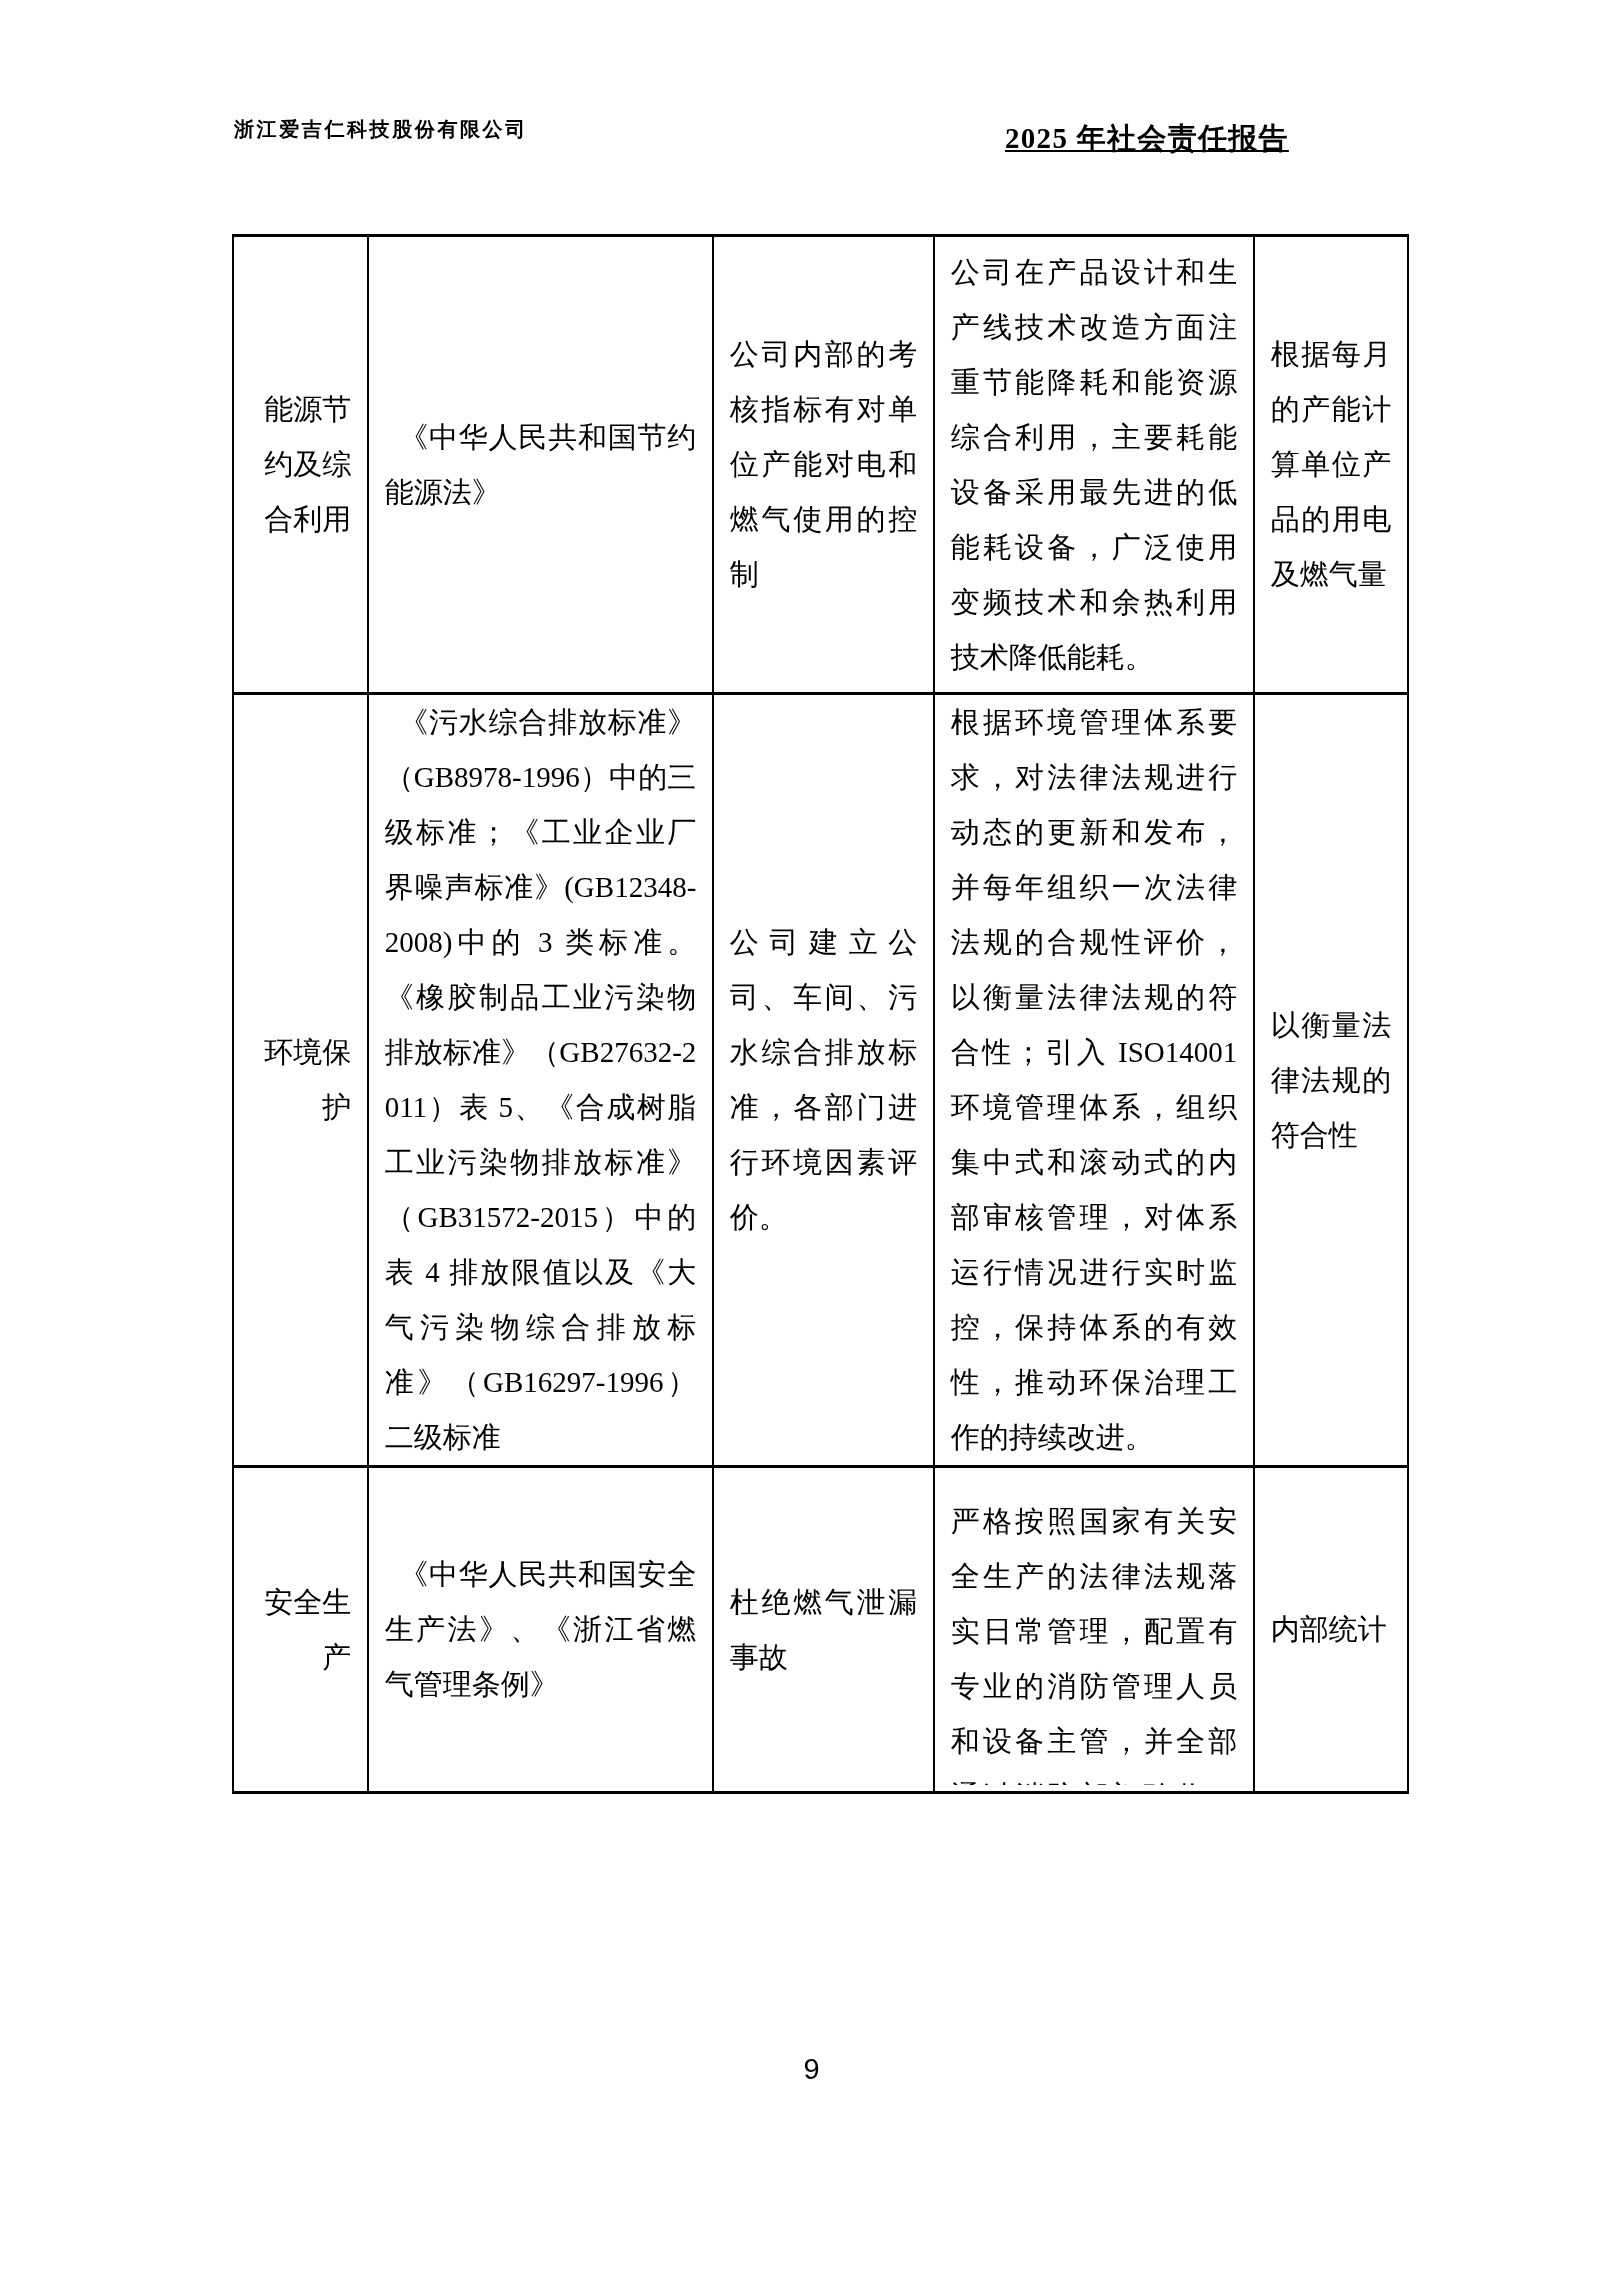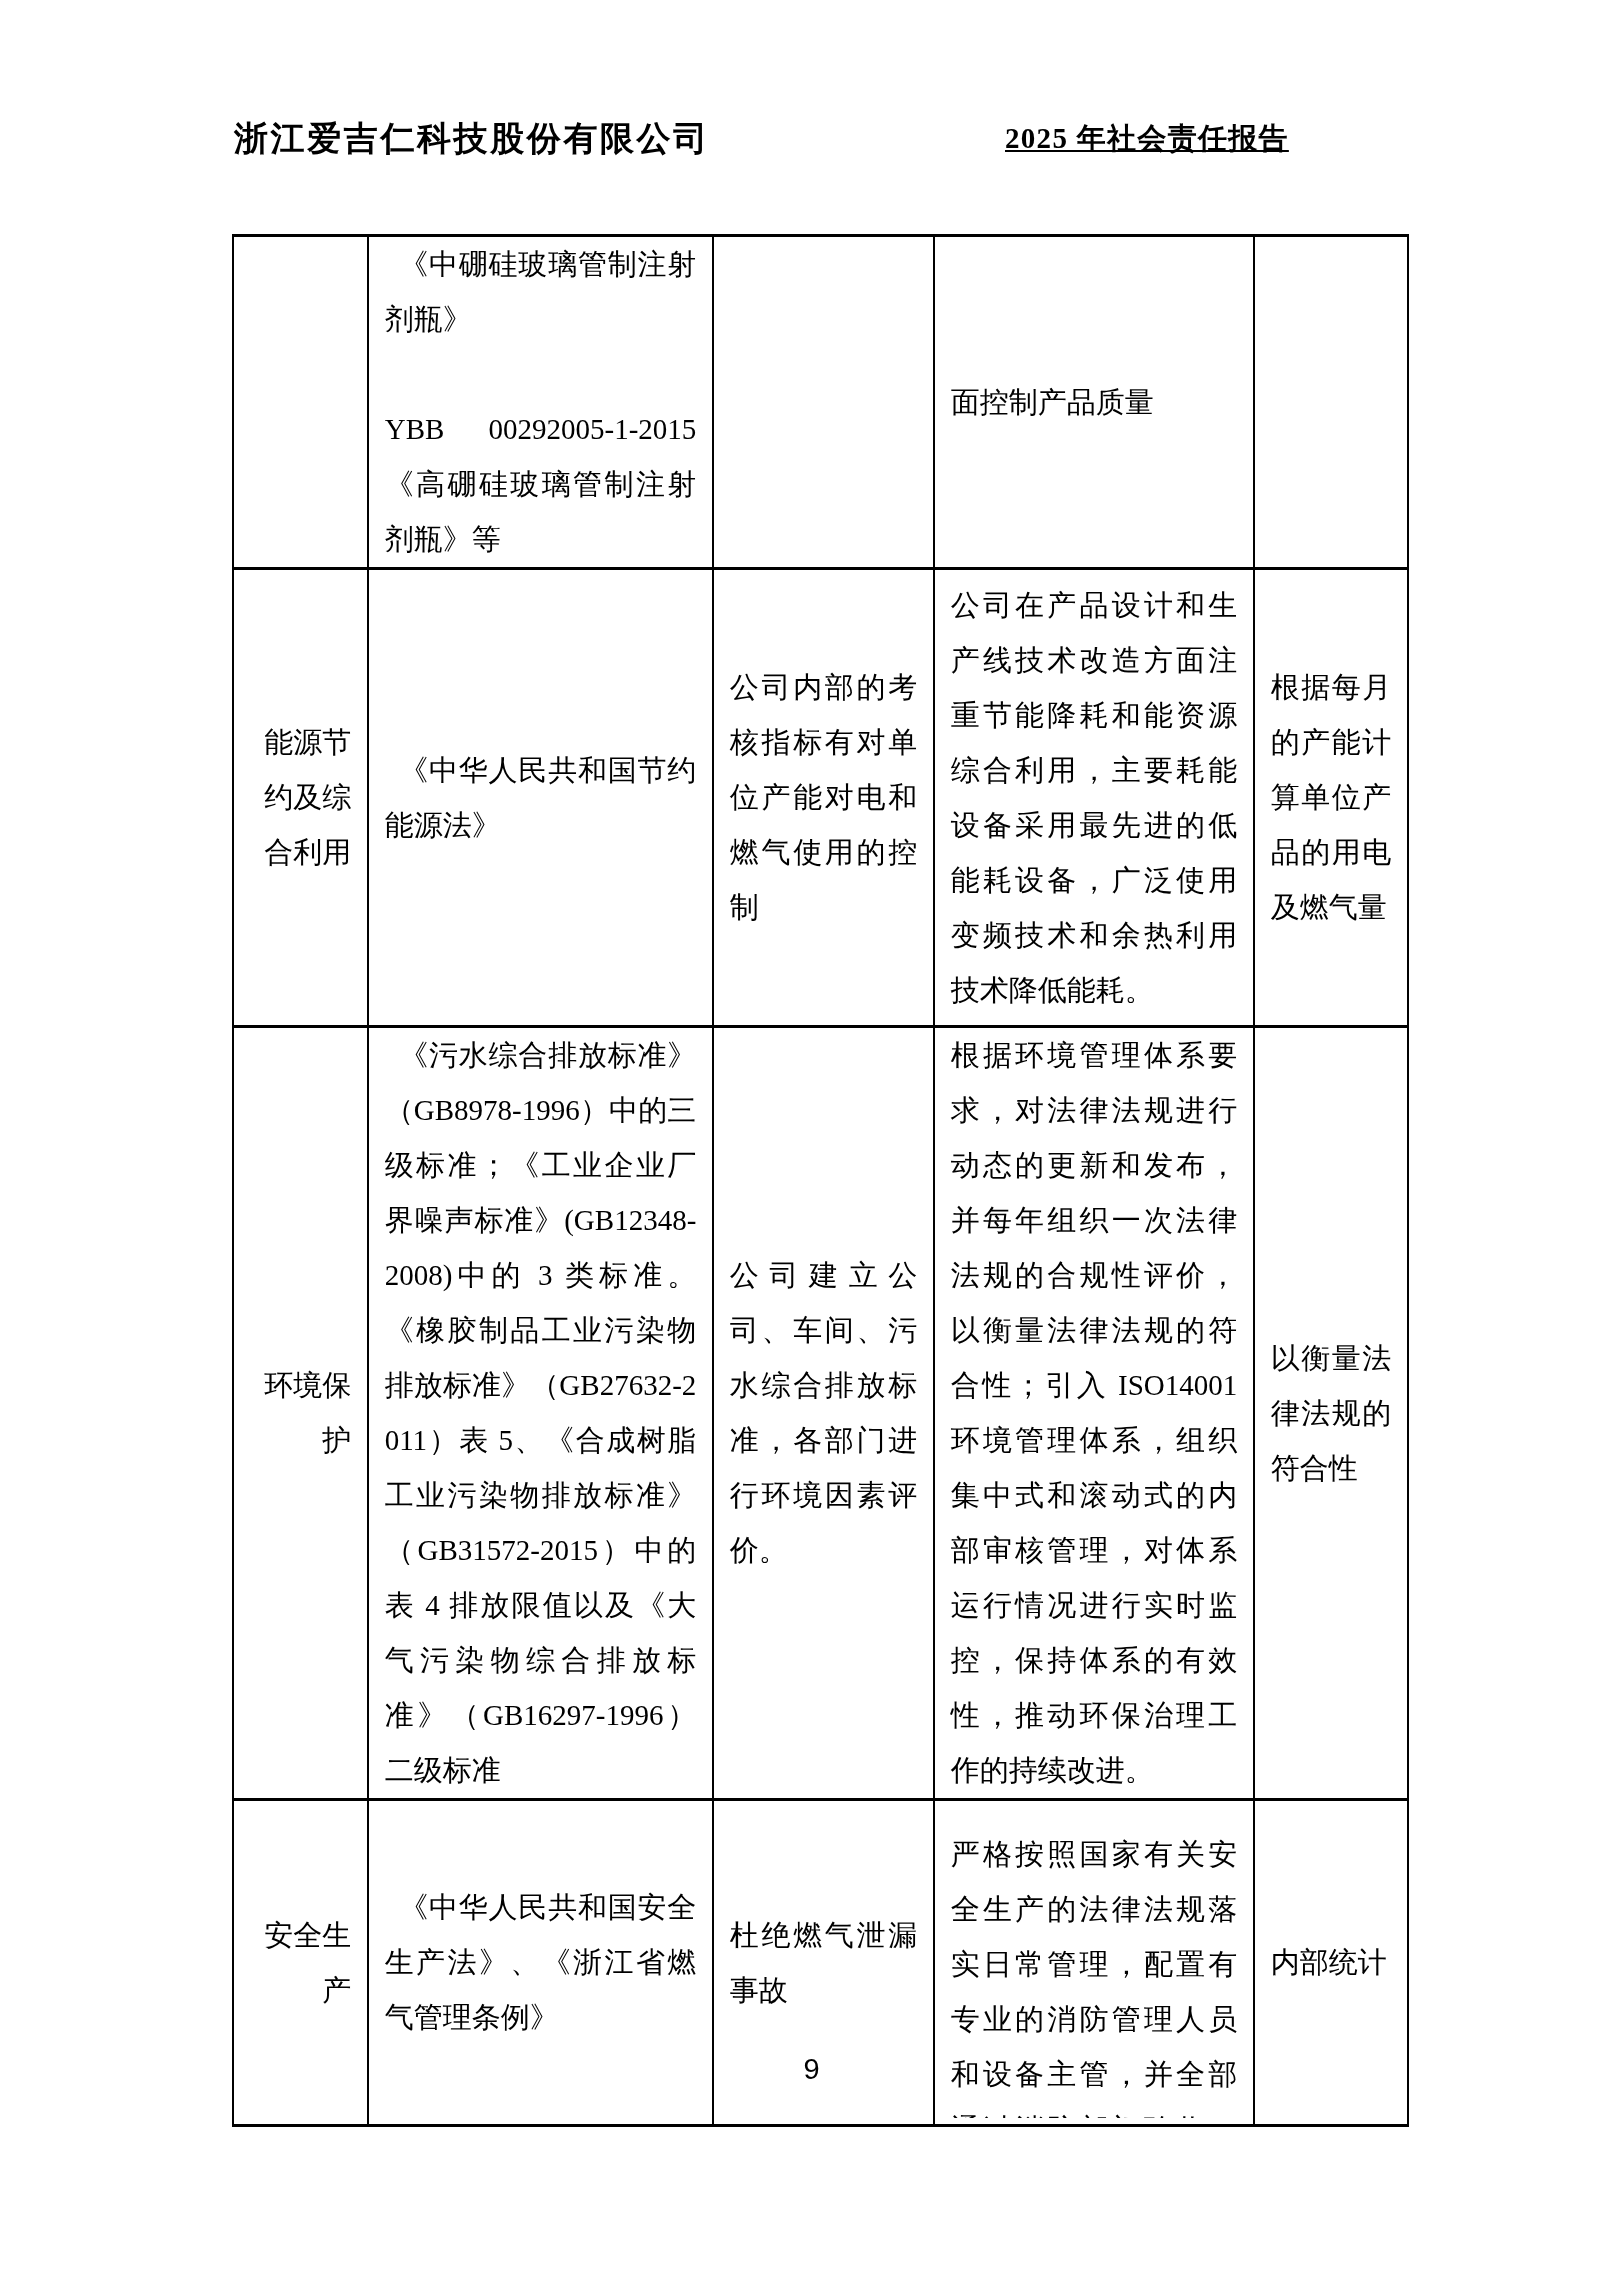--- a/index.html
+++ b/index.html
@@ -4,21 +4,21 @@
 <style>
   html,body{margin:0;padding:0;}
   body{
     width:1623px;height:2295px;position:relative;
     background:#ffffff;color:#000000;
     font-family:"Liberation Serif","DejaVu Serif",serif;
   }
   
   .hdr-left{
     position:absolute;left:234px;top:116px;
-    font-size:34px;font-weight:bold;letter-spacing:2.6px;
+    font-size:20px;font-weight:bold;letter-spacing:2.6px;
     white-space:nowrap;
   }
   .hdr-right{
     position:absolute;left:1005px;top:119px;
     font-size:29px;font-weight:bold;letter-spacing:1.3px;
     white-space:nowrap;
     text-decoration:underline;
   }
   
   table.csr{
@@ -69,29 +69,20 @@
 
 <table class="csr">
   <colgroup>
     <col style="width:135px">
     <col style="width:345px">
     <col style="width:221px">
     <col style="width:320px">
     <col style="width:154px">
   </colgroup>
   <tbody>
-      <tr class="r1">
-    <td class="cat"></td>
-    <td class="top j indent pre">《中硼硅玻璃管制注射剂瓶》
-
-YBB 00292005-1-2015 《高硼硅玻璃管制注射剂瓶》等</td>
-    <td class="c3pad"></td>
-    <td class="top j c4pad lh58">面控制产品质量</td>
-    <td class="c5pad"></td>
-  </tr>
   <tr class="r2">
     <td class="cat">能源节约及综合利用</td>
     <td class="j indent">《中华人民共和国节约能源法》</td>
     <td class="j c3pad">公司内部的考核指标有对单位产能对电和燃气使用的控制</td>
     <td class="j c4pad">公司在产品设计和生产线技术改造方面注重节能降耗和能资源综合利用，主要耗能设备采用最先进的低能耗设备，广泛使用变频技术和余热利用技术降低能耗。</td>
     <td class="j c5pad">根据每月的产能计算单位产品的用电及燃气量</td>
   </tr>
   <tr class="r3">
     <td class="cat">环境保护</td>
     <td class="j indent lh67">《污水综合排放标准》（GB8978-1996）中的三级标准；《工业企业厂界噪声标准》(GB12348-2008)中的 3 类标准。《橡胶制品工业污染物排放标准》（GB27632-2011）表 5、《合成树脂工业污染物排放标准》（GB31572-2015）中的表 4 排放限值以及《大气污染物综合排放标准》（GB16297-1996）二级标准</td>

